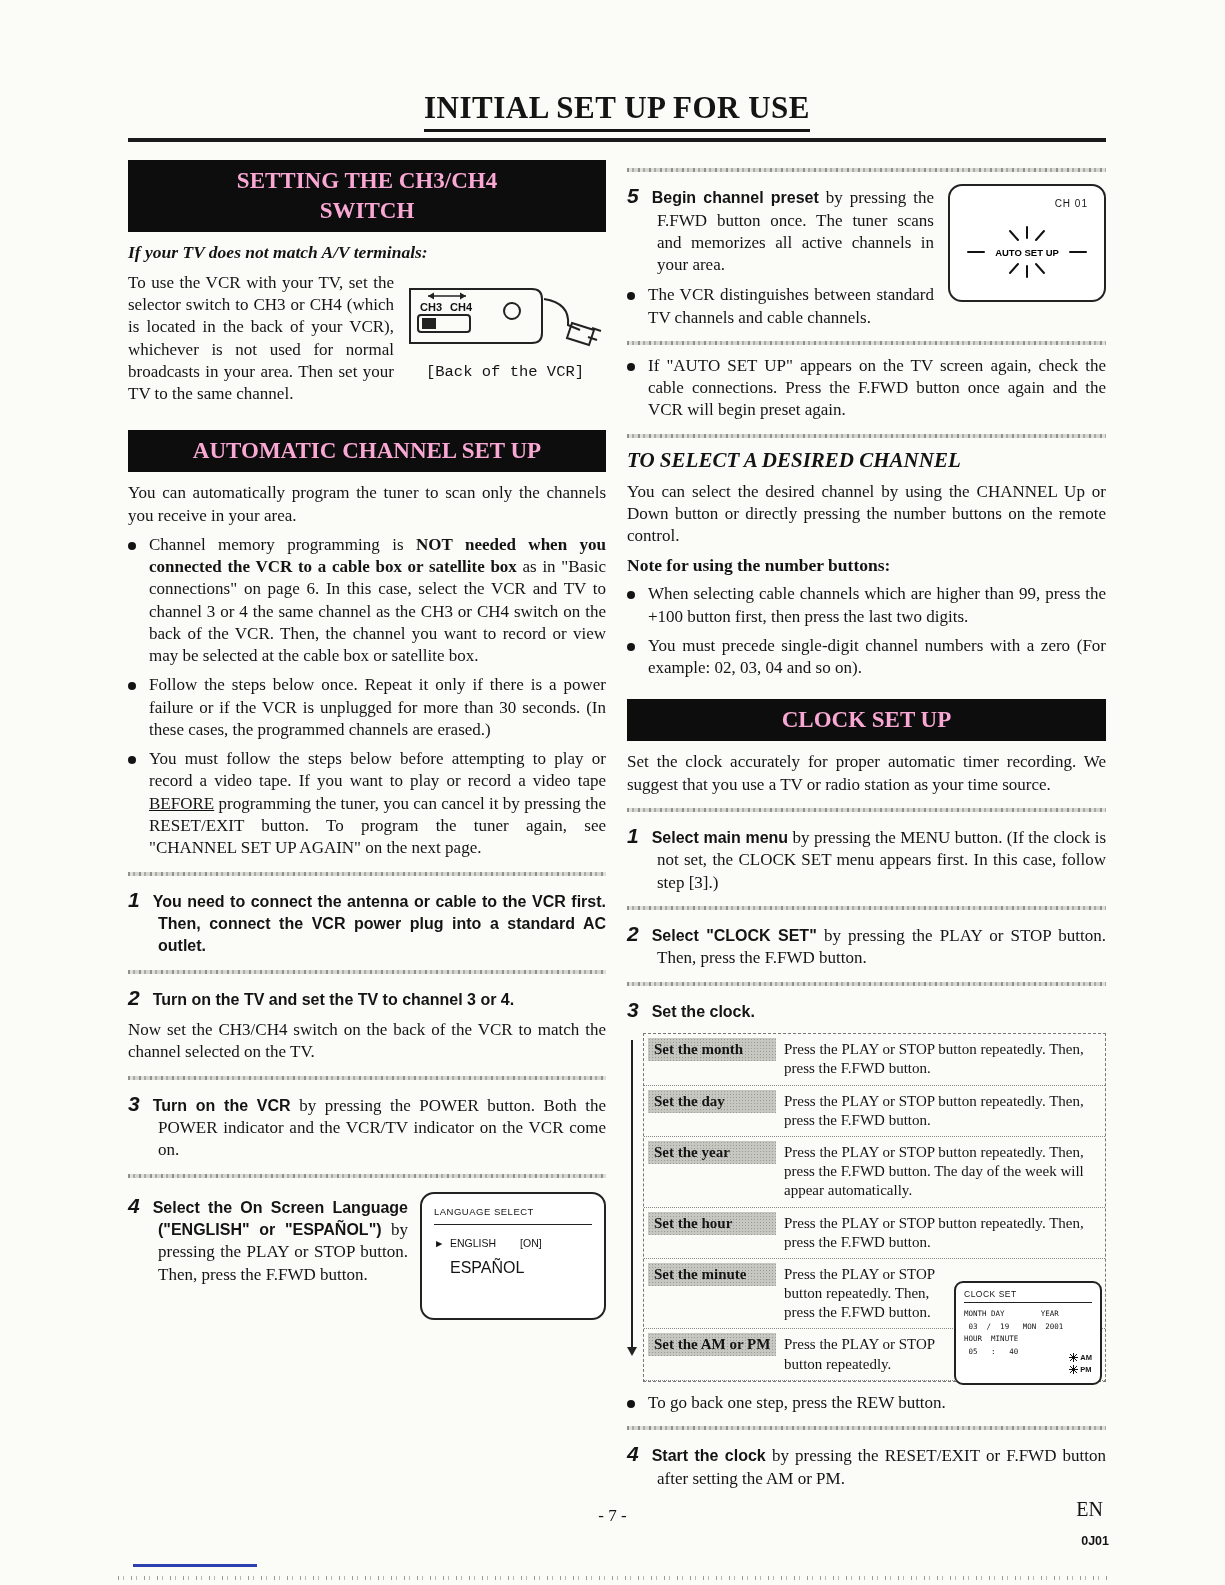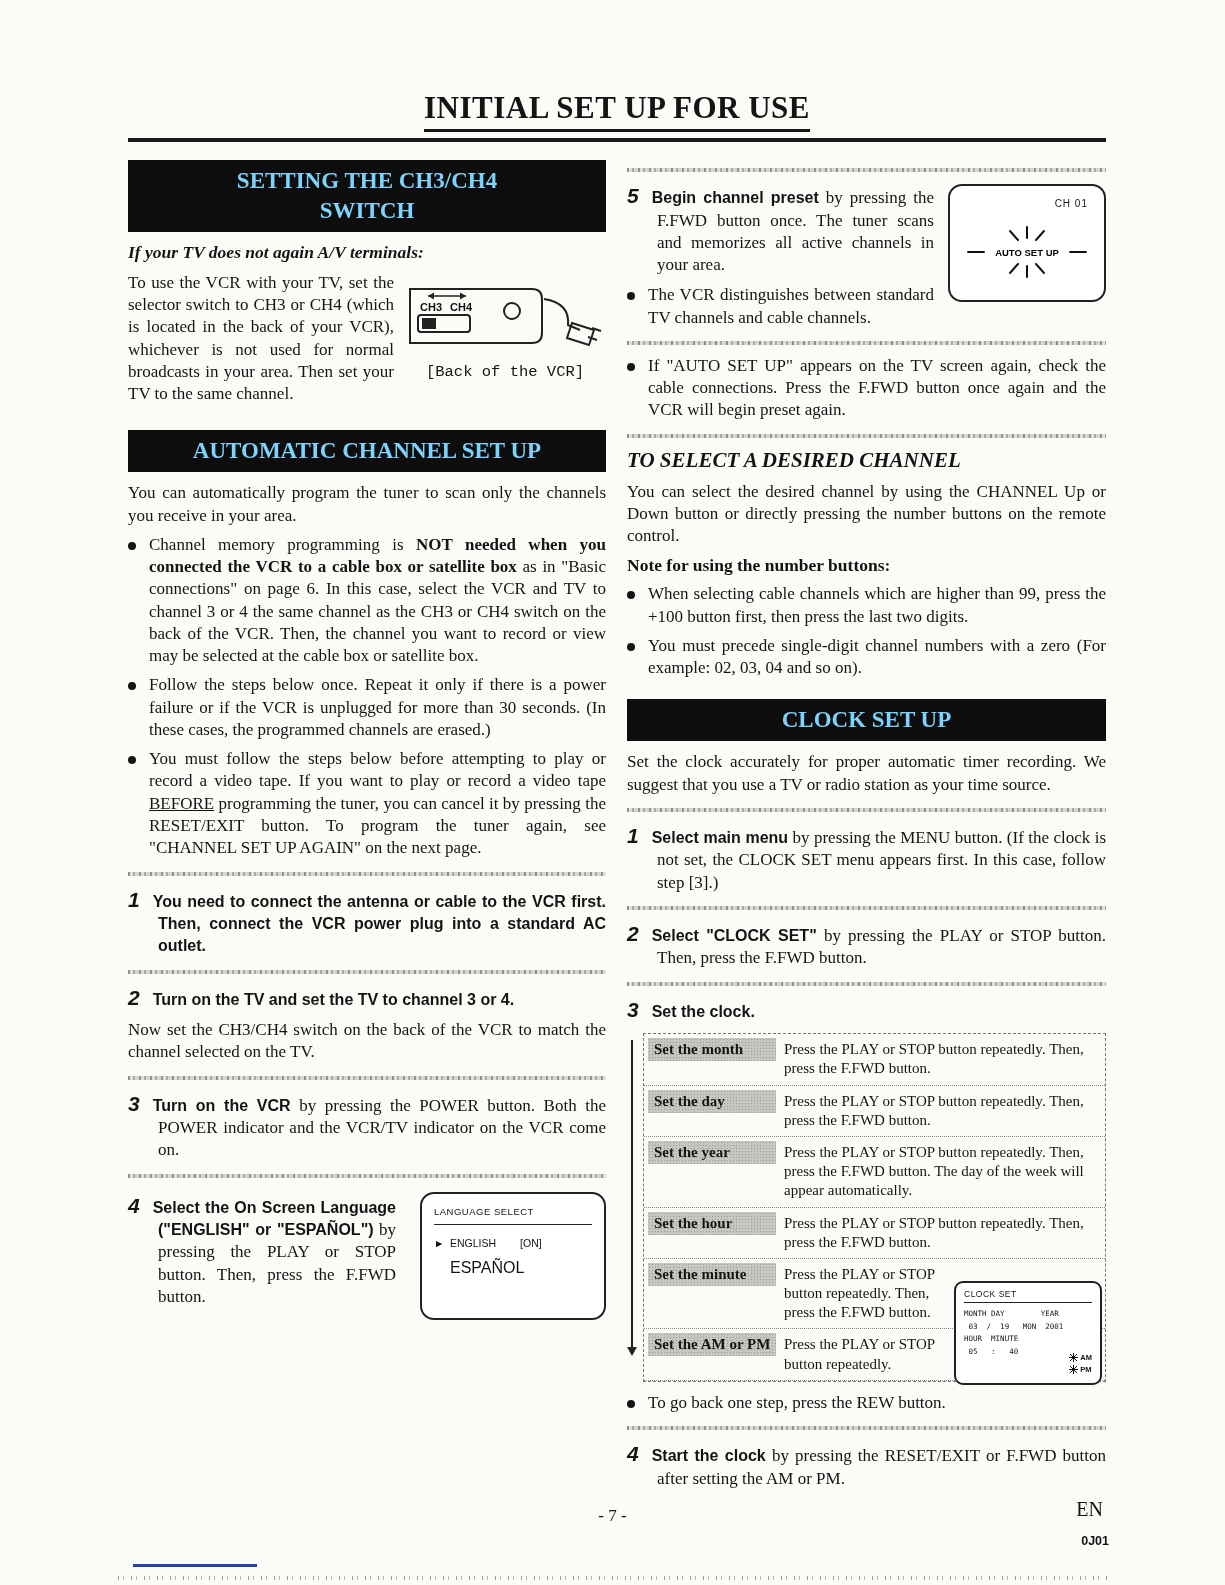--- a/index.html
+++ b/index.html
@@ -13,21 +13,21 @@
   .rule { margin-top: 6px; border-top: 4px solid #1a1a1a; }
 
   .cols { display: flex; gap: 21px; margin-top: 14px; }
   .col { width: 478px; }
   .col.right { width: 479px; }
 
   p { margin: 0; }
   .body { font-size: 17px; line-height: 1.31; text-align: justify; margin: 5px 0; }
   .subhead { font-size: 17.5px; font-weight: bold; font-style: italic; margin: 10px 0 4px; }
 
-  .black-header { background: #0d0d0d; color: #7dd3fc; text-align: center; font-weight: bold;
+  .black-header { background: #0d0d0d; color: #f9a8d4; text-align: center; font-weight: bold;
                   font-size: 23px; line-height: 1.3; padding: 6px 0; margin: 4px 0 10px; }
   .black-header.single { margin-top: 20px; }
 
   .sep { clear: both; height: 4px; margin: 12px 0 10px;
          background: repeating-linear-gradient(90deg,#90908c 0 2px,#e0e0da 2px 5px,#aaaaa5 5px 7px,#d6d6d0 7px 11px); }
 
   .bullet-p { font-size: 17px; line-height: 1.31; text-align: justify; margin: 7px 0; padding-left: 21px; text-indent: -21px; }
   .bdot { display: inline-block; width: 8px; height: 8px; border-radius: 50%; background: #141414; margin-right: 13px; }
   .b { font-weight: bold; }
   .u { text-decoration: underline; }
@@ -44,21 +44,21 @@
   .diagram-caption { font-family: Liberation Mono, monospace; font-size: 15.5px; margin-top: 2px; }
 
   .osd { background: #fff; border: 2.5px solid #222; border-radius: 14px; }
   .osd-lang { width: 186px; height: 128px; flex: none; padding: 12px 12px 16px; font-family: "Liberation Sans", sans-serif; margin-top: 4px; }
   .ol-title { font-size: 9.5px; letter-spacing: .5px; }
   .ol-rule { border-top: 1.5px solid #222; margin: 7px 0 12px; }
   .ol-row { font-size: 10.5px; display: flex; margin: 6px 0 10px; }
   .ol-arrow { width: 16px; }
   .ol-state { margin-left: 24px; }
   .ol-opt2 { font-size: 16px; padding-left: 16px; }
-  .step4-row { display: flex; gap: 24px; margin-top: 6px; }
+  .step4-row { display: flex; gap: 12px; margin-top: 6px; }
   .step4-row .step-p { flex: 1; }
 
   .s5-wrap { overflow: visible; }
   .osd-ch { float: right; width: 158px; height: 118px; margin: 2px 0 10px 14px; position: relative; }
   .ch-label { position: absolute; top: 12px; right: 16px; font-family: "Liberation Sans", sans-serif; font-size: 10px; letter-spacing: 1px; }
   .osd-ch svg { position: absolute; left: 50%; top: 58%; transform: translate(-50%,-50%); }
 
   .clock-table { position: relative; margin: 10px 0 10px 16px; border: 1.5px dashed #777; }
   .ct-row { display: flex; border-bottom: 1.5px dotted #888; align-items: flex-end; }
   .ct-row:last-child { border-bottom: none; }
@@ -102,21 +102,21 @@
 
     <div class="cols">
 
       <div class="col left">
 
         <div class="black-header">
           <div>SETTING THE CH3/CH4</div>
           <div>SWITCH</div>
         </div>
 
-        <p class="subhead">If your TV does not again A/V terminals:</p>
+        <p class="subhead">If your TV does not match A/V terminals:</p>
 
         <div class="p2wrap">
           <div class="diagram-float">
             <svg width="202" height="86" viewBox="0 0 202 86">
               <g fill="none" stroke="#222" stroke-width="2">
                 <path d="M6 18 H128 q10 0 10 10 V62 q0 10 -10 10 H6 Z"></path>
                 <rect x="14" y="44" width="52" height="17" rx="3"></rect>
                 <rect x="18" y="47" width="14" height="11" fill="#222" stroke="none"></rect>
                 <circle cx="108" cy="40" r="8"></circle>
                 <path d="M140 28 q26 4 24 26 l12 5"></path>

